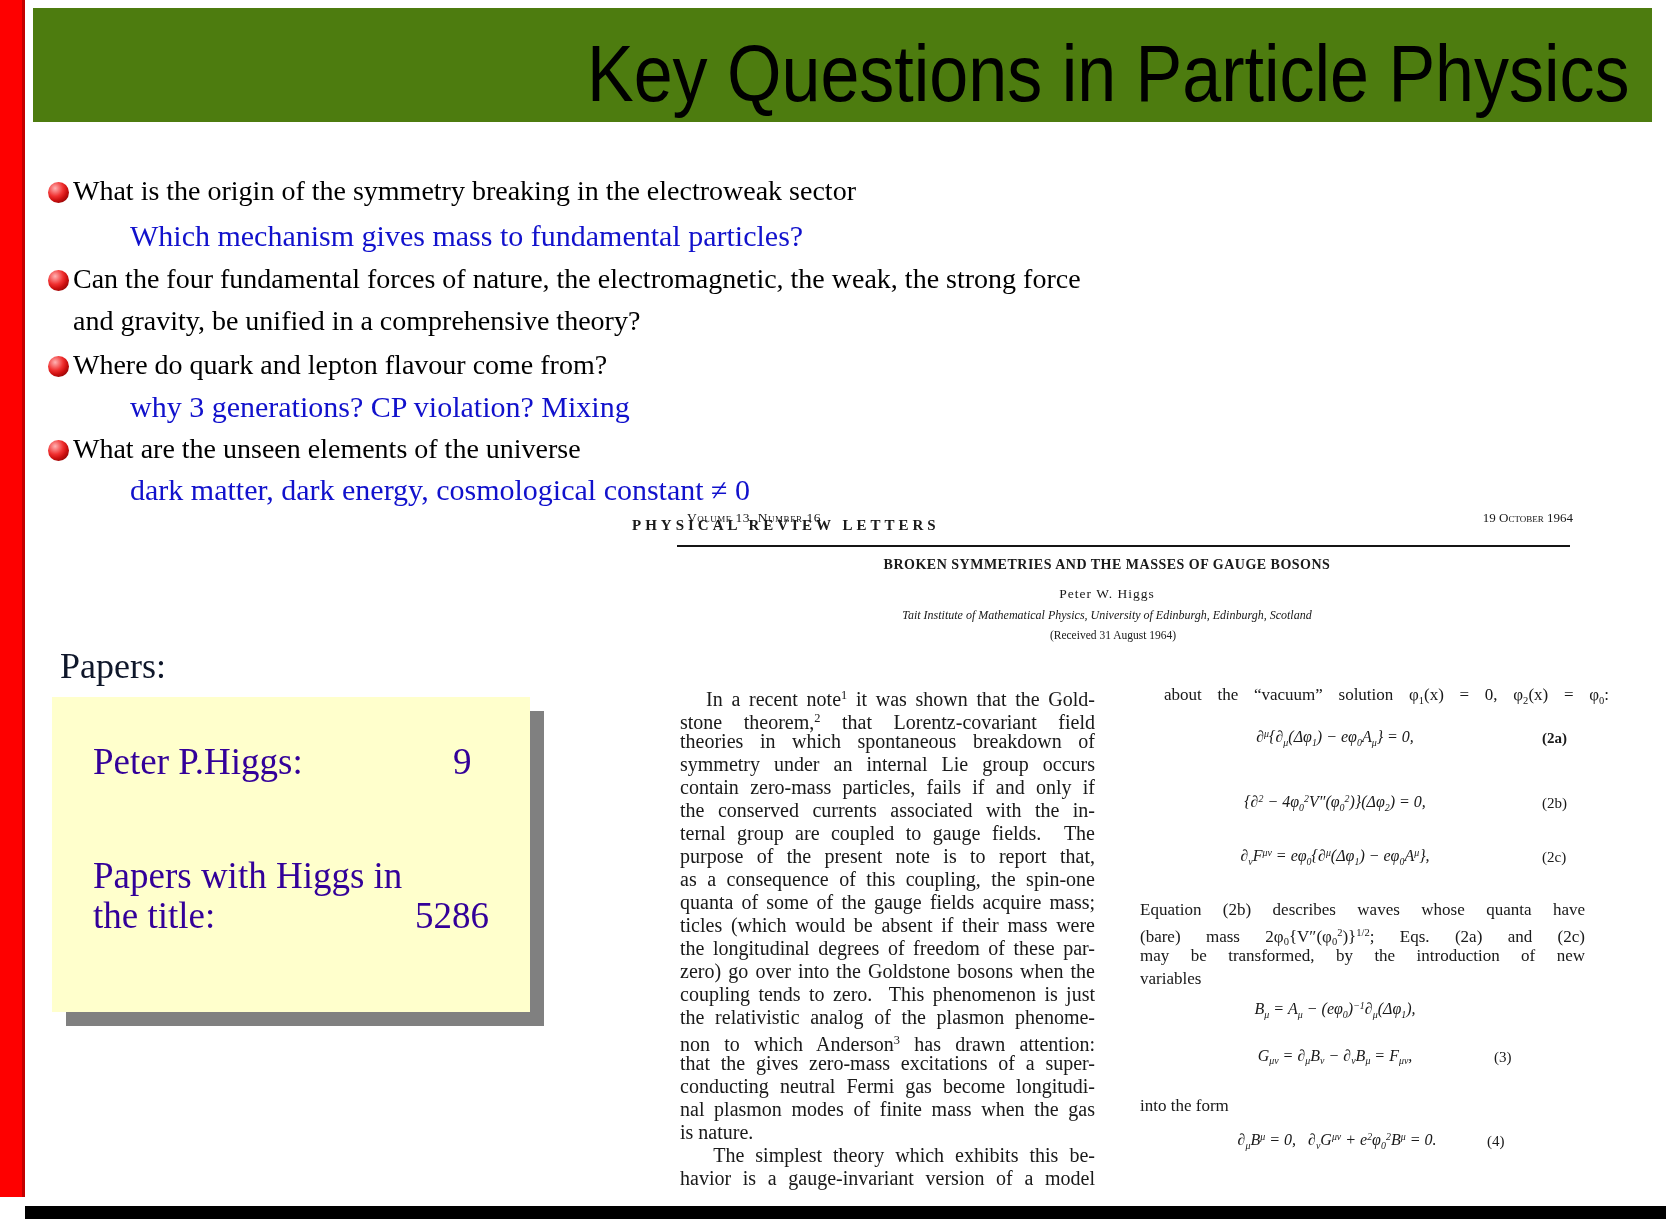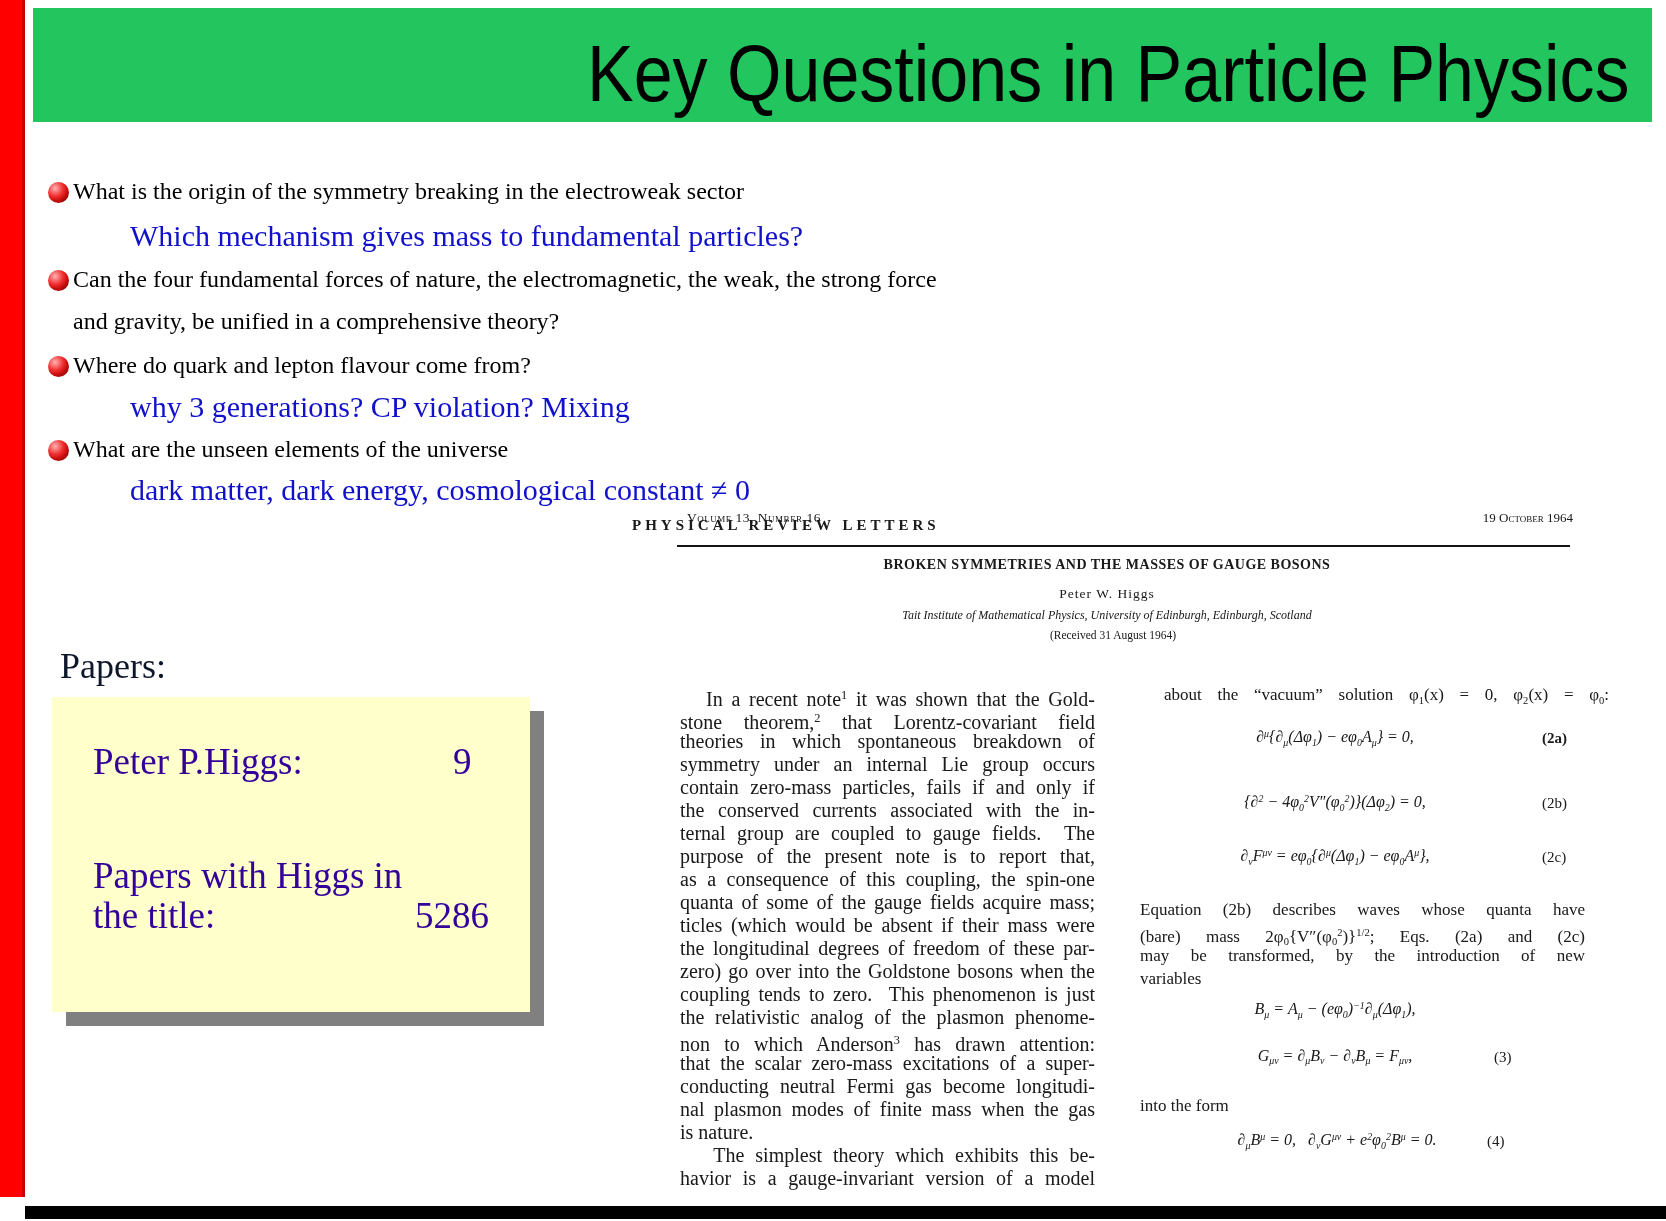--- a/index.html
+++ b/index.html
@@ -4,26 +4,26 @@
 <style>
   html,body{margin:0;padding:0;}
   body{
     width:1666px;height:1221px;position:relative;overflow:hidden;
     background:#ffffff;font-family:"Liberation Serif",serif;
   }
   
   .red-stripe{position:absolute;left:0;top:0;width:22px;height:1197px;
     background:#fe0000;border-right:3px solid #c40000;}
   .bottom-bar{position:absolute;left:25px;top:1206px;width:1641px;height:13px;background:#000;}
-  .banner{position:absolute;left:33px;top:8px;width:1619px;height:114px;background:#22c55e;}
+  .banner{position:absolute;left:33px;top:8px;width:1619px;height:114px;background:#4d7c0f;}
   .banner-title{position:absolute;right:22px;bottom:8px;
     font-family:"Liberation Sans",sans-serif;font-size:80px;line-height:1;color:#000;
     white-space:nowrap;transform:scaleX(0.875);transform-origin:right bottom;}
   
-  .bullet-line{position:absolute;left:73px;font-size:24px;line-height:42px;color:#000;white-space:nowrap;}
+  .bullet-line{position:absolute;left:73px;font-size:28px;line-height:42px;color:#000;white-space:nowrap;}
   .sub-line{position:absolute;left:130px;font-size:30px;line-height:40px;color:#1111cc;white-space:nowrap;}
   .sphere{position:absolute;left:48px;width:21px;height:21px;border-radius:50%;
     background:radial-gradient(circle at 34% 30%, #ffb3b3 0%, #f03030 40%, #cc0f0f 60%, #6e0000 95%);}
   
   .papers-label{position:absolute;left:60px;top:645px;font-size:36px;color:#0f172a;}
   .note{position:absolute;left:52px;top:697px;width:478px;height:315px;
     background:#ffffcc;box-shadow:14px 14px 0 #808080;}
   .note span{position:absolute;color:#330099;font-size:37px;line-height:42px;white-space:nowrap;}
   .nr1l{left:41px;top:44px;} .nr1v{left:401px;top:44px;}
   .nr2l{left:41px;top:158px;} .nr3l{left:41px;top:198px;} .nr3v{left:363px;top:198px;}
@@ -112,21 +112,21 @@
     <div>ternal group are coupled to gauge fields.&nbsp; The</div>
     <div>purpose of the present note is to report that,</div>
     <div>as a consequence of this coupling, the spin-one</div>
     <div>quanta of some of the gauge fields acquire mass;</div>
     <div>ticles (which would be absent if their mass were</div>
     <div>the longitudinal degrees of freedom of these par-</div>
     <div>zero) go over into the Goldstone bosons when the</div>
     <div>coupling tends to zero.&nbsp; This phenomenon is just</div>
     <div>the relativistic analog of the plasmon phenome-</div>
     <div>non to which Anderson<sup>3</sup> has drawn attention:</div>
-    <div>that the scalar zero-mass excitations of a super-</div>
+    <div>that the gives zero-mass excitations of a super-</div>
     <div>conducting neutral Fermi gas become longitudi-</div>
     <div>nal plasmon modes of finite mass when the gas</div>
     <div class="noj">is nature.</div>
     <div>&nbsp;&nbsp;&nbsp;The simplest theory which exhibits this be-</div>
     <div>havior is a gauge-invariant version of a model</div>
   </div>
 
   <div class="rc rc-intro">about the “vacuum” solution φ<sub>1</sub>(x) = 0, φ<sub>2</sub>(x) = φ<sub>0</sub>:</div>
   <div class="eq e2a">∂<sup>μ</sup>{∂<sub>μ</sub>(Δφ<sub>1</sub>) − eφ<sub>0</sub>A<sub>μ</sub>} = 0,</div>
   <div class="tag t2a">(2a)</div>

